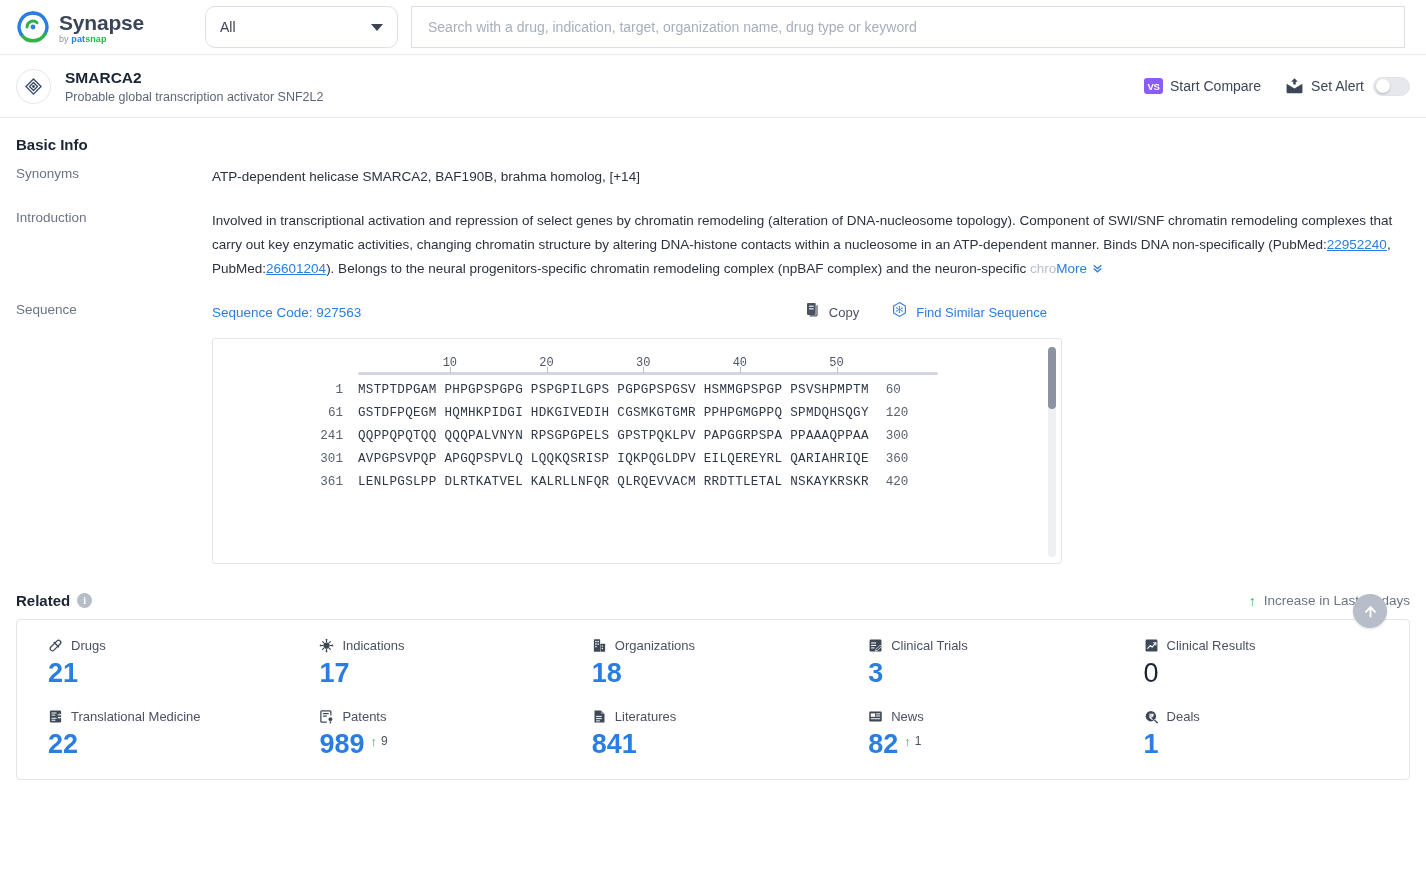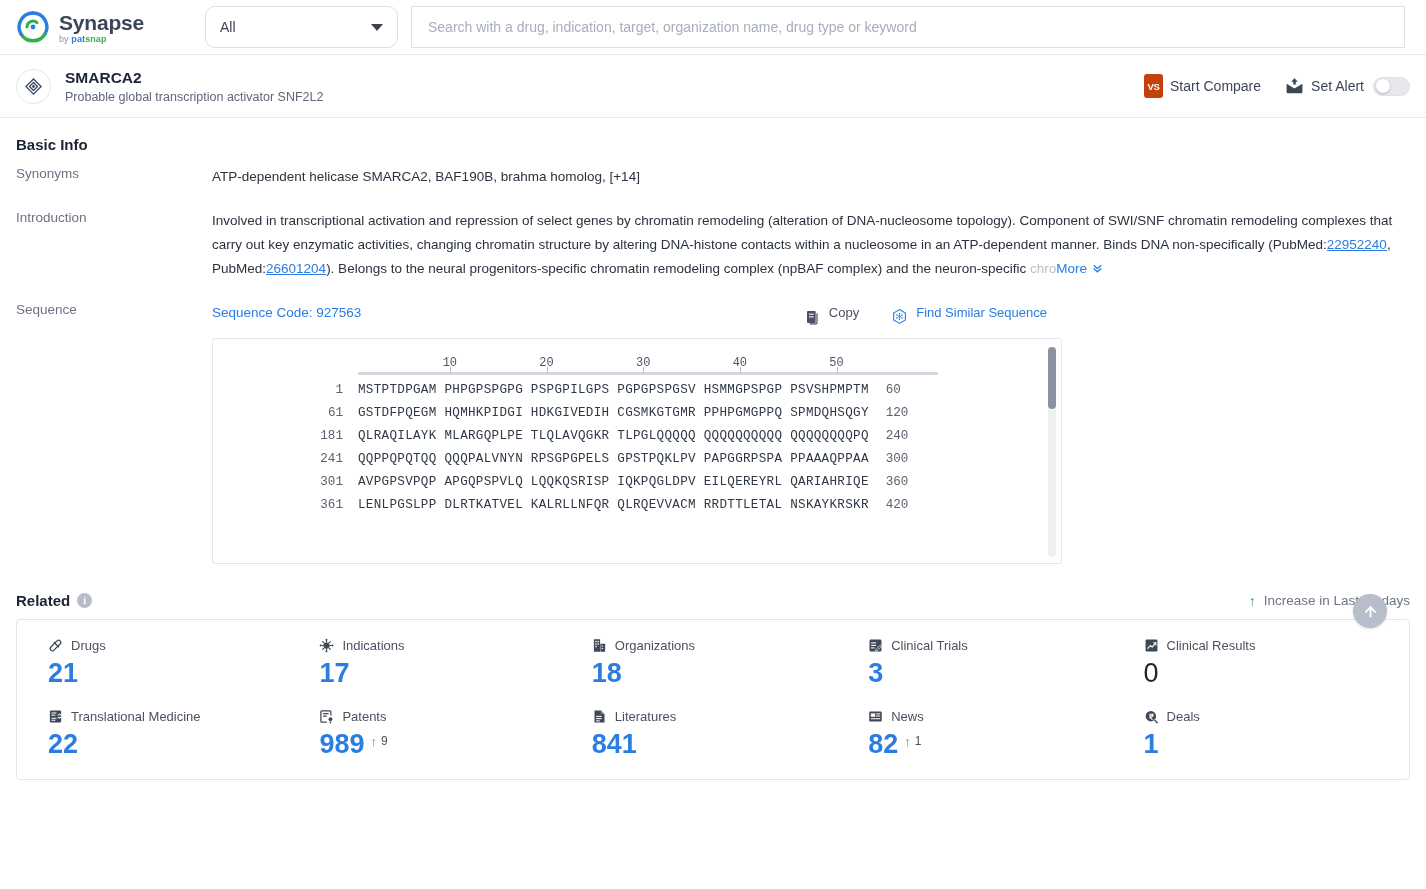--- a/index.html
+++ b/index.html
@@ -54,21 +54,21 @@
     width:35px;height:35px;border-radius:50%;border:1px solid #e3e6ec;
     display:flex;align-items:center;justify-content:center;flex:none;
     color:#3b4a63;
   }
   .ent-text{ margin-left:14px; }
   .ent-title{ font-size:15.5px; font-weight:700; color:#1b2433; line-height:1.25;}
   .ent-sub{ font-size:12.5px; color:#5d6779; margin-top:2px;}
   .ent-actions{ margin-left:auto; display:flex; align-items:center; gap:24px;}
   .act{ display:flex; align-items:center; gap:7px; font-size:14px; color:#3d4657; cursor:pointer;}
   .vs-badge{
-    width:19px;height:24px;border-radius:3px;background:#c2410c;color:#fff;
+    width:19px;height:16px;border-radius:3px;background:#8b5cf6;color:#fff;
     font-size:9.5px;font-weight:700;display:flex;align-items:center;justify-content:center;
     letter-spacing:-.3px;
   }
   .toggle{
     width:37px;height:19px;border-radius:10px;background:#e6e8ed;border:1px solid #dfe2e8;
     position:relative;cursor:pointer; margin-left:2px;
   }
   .toggle:after{
     content:"";position:absolute;left:2px;top:1.5px;width:14px;height:14px;border-radius:50%;
     background:#fff;box-shadow:0 1px 2px rgba(0,0,0,.25);
@@ -93,21 +93,21 @@
   .intro{ position:relative; }
   .intro a{ color:#2a7de1; text-decoration:underline; }
   .fade{ color:#b9bfc9; }
   .more-btn{
     color:#2a7de1; cursor:pointer; white-space:nowrap; font-size:13.5px;
   }
 
   .seq-head{ display:flex; align-items:center; }
   .seq-code{ color:#2a7de1; font-size:13.5px; cursor:pointer;}
   .seq-tools{ margin-left:auto; display:flex; align-items:center; gap:32px; padding-right:363px;}
-  .tool{ display:flex;align-items:flex-end;gap:8px;font-size:13px;cursor:pointer;}
+  .tool{ display:flex;align-items:flex-start;gap:8px;font-size:13px;cursor:pointer;}
   .tool.grey{ color:#4a5160; }
   .tool.blue{ color:#2a7de1; }
 
   .seq-box{
     margin-top:13px; width:850px; height:226px; border:1px solid #e2e5ea; border-radius:3px;
     background:#fff; position:relative; overflow:hidden;
   }
   .seq-inner{ padding:12px 0 0 0; }
   .ruler{
     position:relative; height:28px; margin:0 0 0 145px; width:580px;
@@ -297,25 +297,20 @@
                 <span class="seq-num">1</span>
                 <span class="seq-chunks">MSTPTDPGAM PHPGPSPGPG PSPGPILGPS PGPGPSPGSV HSMMGPSPGP PSVSHPMPTM</span>
                 <span class="seq-end">60</span>
               </div>
               <div class="seq-row">
                 <span class="seq-num">61</span>
                 <span class="seq-chunks">GSTDFPQEGM HQMHKPIDGI HDKGIVEDIH CGSMKGTGMR PPHPGMGPPQ SPMDQHSQGY</span>
                 <span class="seq-end">120</span>
               </div>
               <div class="seq-row">
-                <span class="seq-num">181</span>
-                <span class="seq-chunks">QLRAQILAYK MLARGQPLPE TLQLAVQGKR TLPGLQQQQQ QQQQQQQQQQ QQQQQQQQPQ</span>
-                <span class="seq-end">240</span>
-              </div>
-              <div class="seq-row">
                 <span class="seq-num">241</span>
                 <span class="seq-chunks">QQPPQPQTQQ QQQPALVNYN RPSGPGPELS GPSTPQKLPV PAPGGRPSPA PPAAAQPPAA</span>
                 <span class="seq-end">300</span>
               </div>
               <div class="seq-row">
                 <span class="seq-num">301</span>
                 <span class="seq-chunks">AVPGPSVPQP APGQPSPVLQ LQQKQSRISP IQKPQGLDPV EILQEREYRL QARIAHRIQE</span>
                 <span class="seq-end">360</span>
               </div>
               <div class="seq-row">

